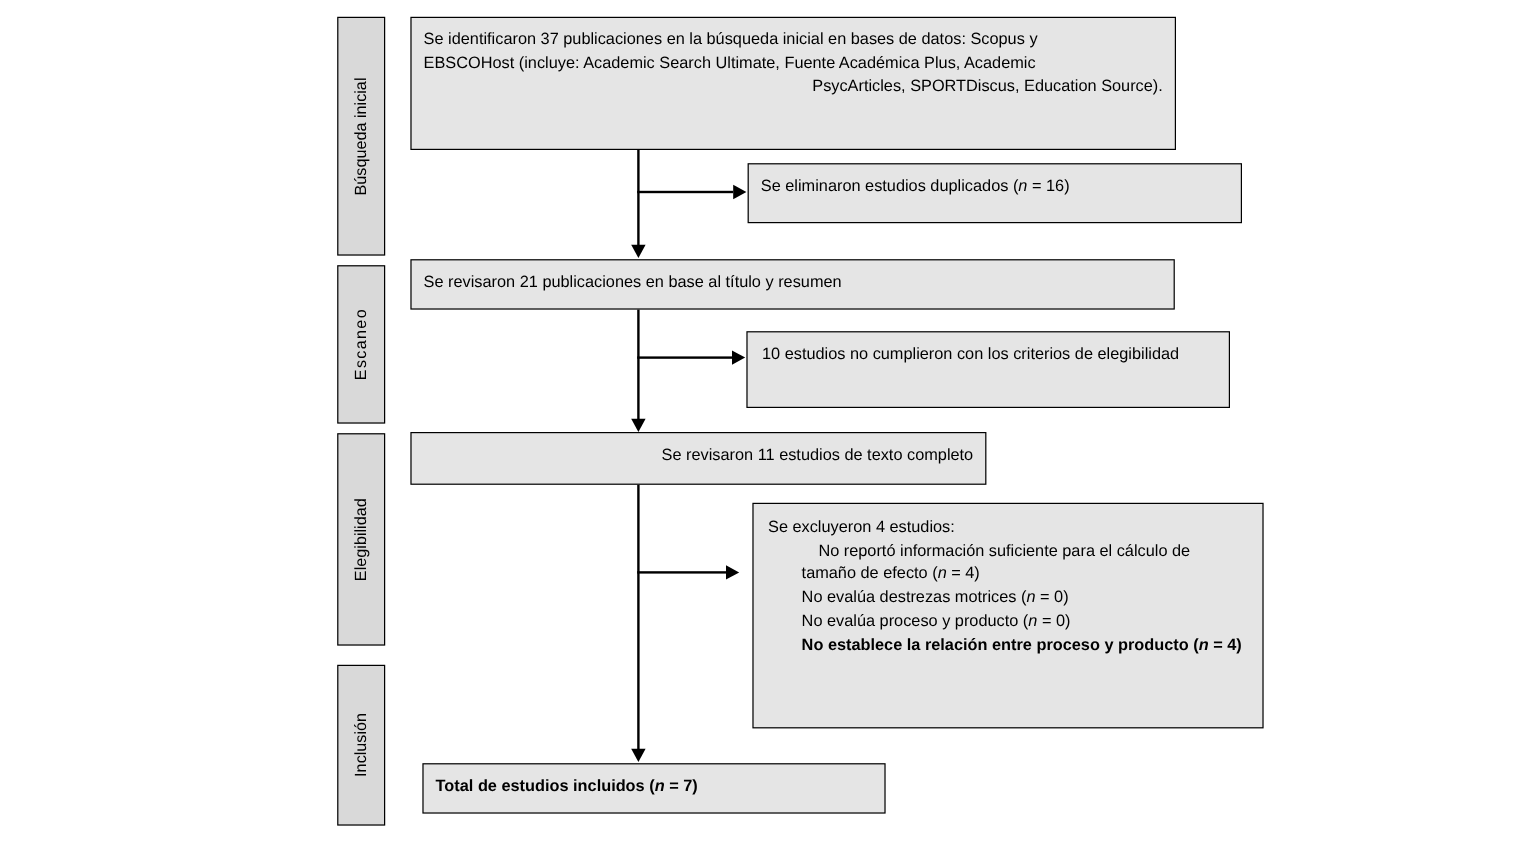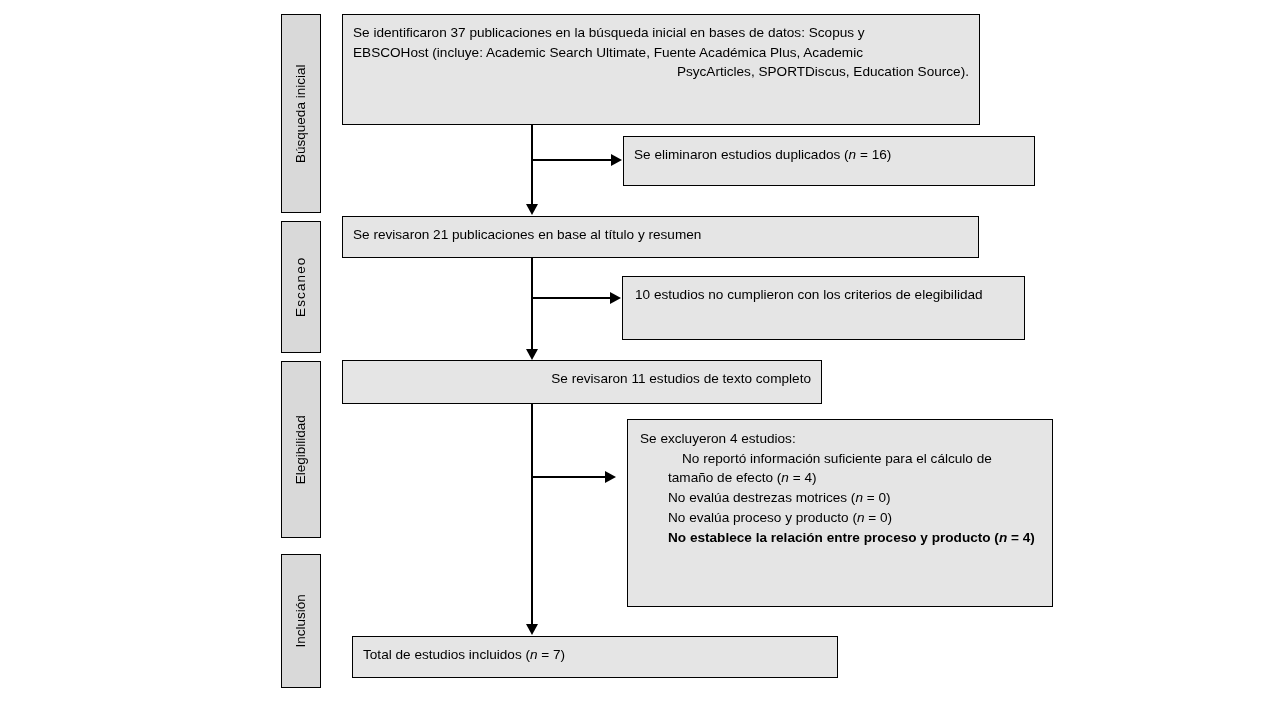--- a/index.html
+++ b/index.html
@@ -167,21 +167,21 @@
 
     <p class="excl-item">
       <span>No evalúa proceso y producto (</span><em class="ital">n</em><span> = 0)</span>
     </p>
 
     <p class="excl-item">
       <span>No establece la relación entre proceso y producto (</span><em class="ital">n</em><span> = 4)</span>
     </p>
   </div>
 
-  <div class="flow-box" style="left:352px; top:636px; width:486px; height:42px;">
+  <div class="flow-box" style="left:352px; top:636px; width:386px; height:42px;font-weight:bold;">
     <p>
       <span>Total de estudios incluidos (</span><em class="ital">n</em><span> = 7)</span>
     </p>
   </div>
 
   <div class="vline" style="left:531px; top:125px; height:80px;"></div>
   <div class="arrow-down" style="left:526px; top:204px;"></div>
 
   <div class="hline" style="left:531px; top:159px; width:80px;"></div>
   <div class="arrow-right" style="left:611px; top:154px;"></div>

